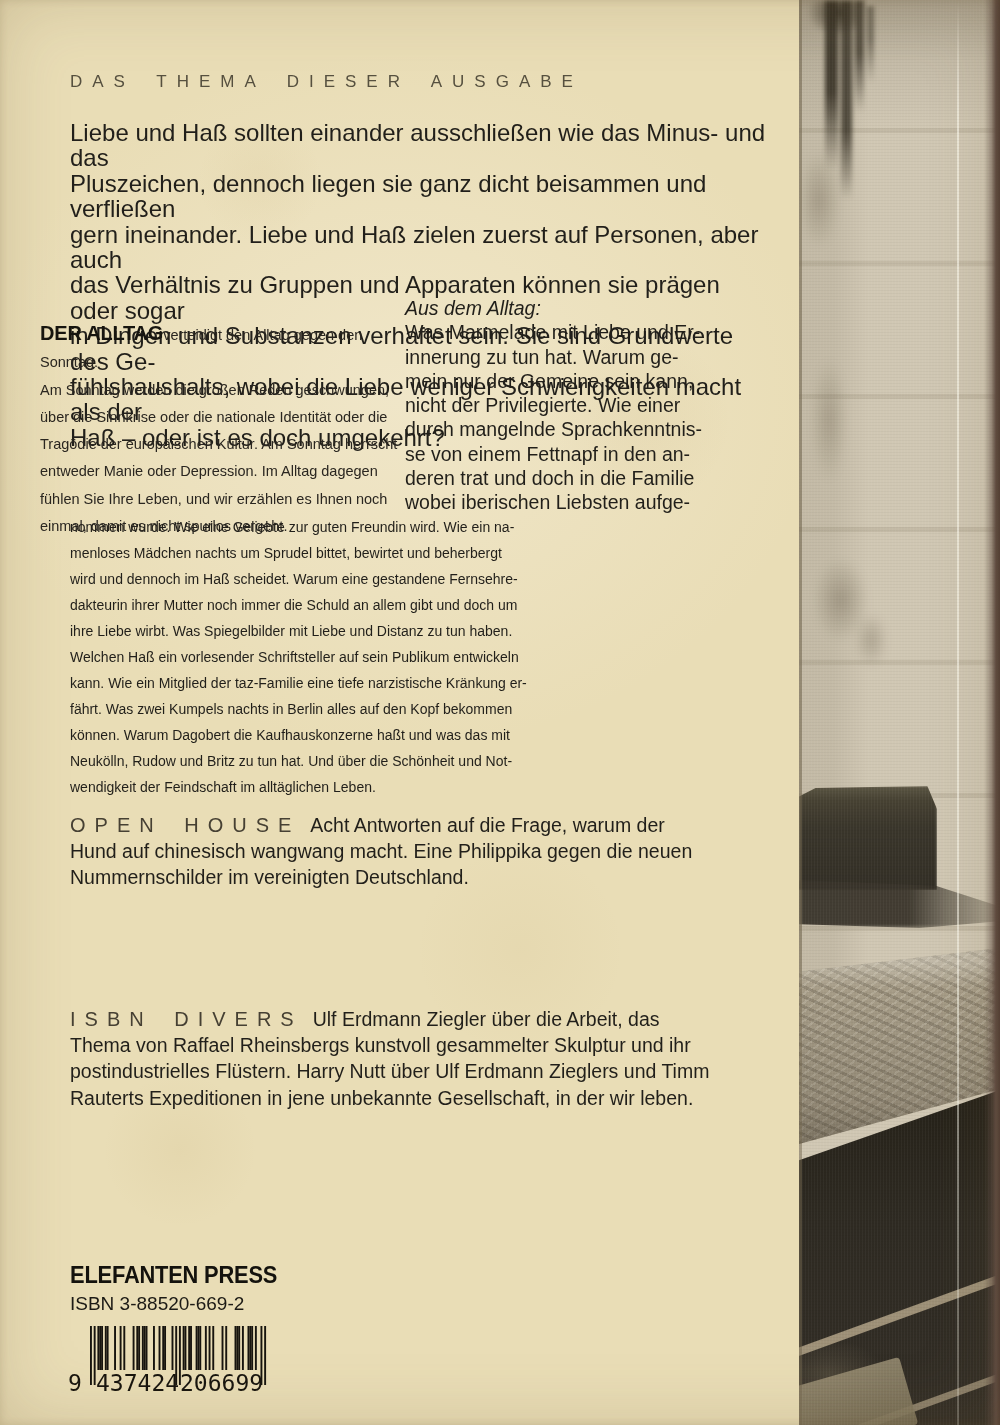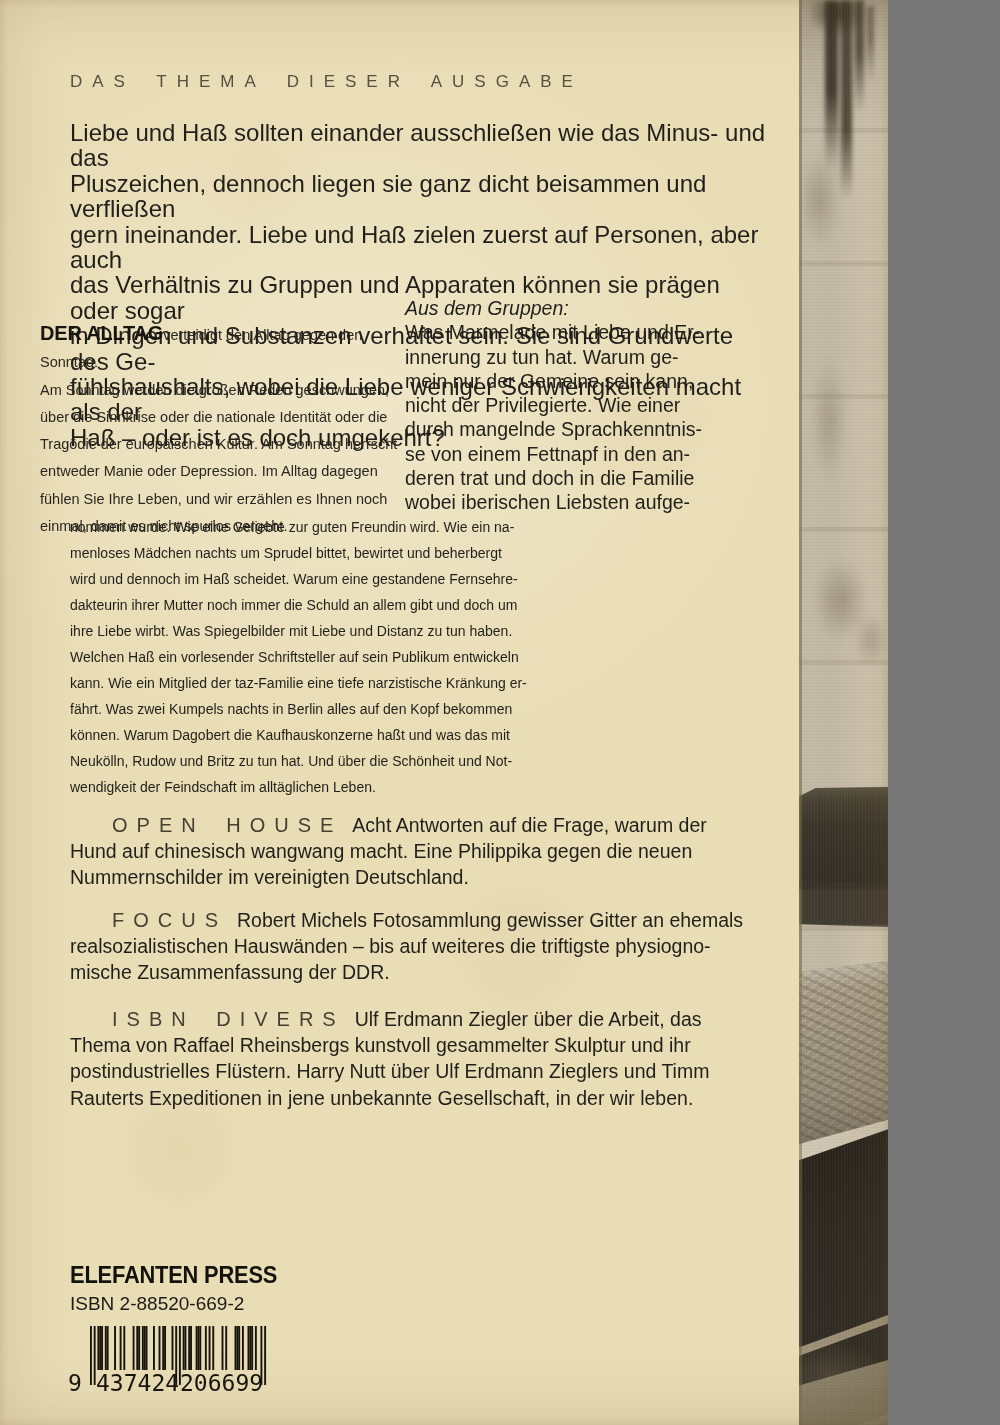--- a/index.html
+++ b/index.html
@@ -1,18 +1,18 @@
 <!DOCTYPE html>
 <html lang="de"><head>
 <meta charset="utf-8">
 <title>Buchrückseite</title>
 <style>
   html,body{margin:0;padding:0;background:#777;}
   #page{
-    position:relative; width:888px; height:1425px; overflow:hidden;
+    position:relative; width:1000px; height:1425px; overflow:hidden;
     font-family:"Liberation Sans","DejaVu Sans",sans-serif;
     color:#211f1a;
     background-image:
       radial-gradient(circle 90px  at 260px 180px,  rgba(168,138,70,.06), rgba(168,138,70,0) 70%),
       radial-gradient(circle 130px at 640px 420px,  rgba(168,138,70,.07), rgba(168,138,70,0) 70%),
       radial-gradient(circle 110px at 180px 1150px, rgba(168,138,70,.07), rgba(168,138,70,0) 70%),
       radial-gradient(circle 150px at 520px 950px,  rgba(168,138,70,.05), rgba(168,138,70,0) 70%),
       radial-gradient(ellipse 600px 500px at 40% 28%, #f0e6c8 0%, rgba(240,230,200,0) 70%),
       linear-gradient(#e9ddb6,#e9ddb6);
   }
@@ -32,21 +32,21 @@
     font-size:19.5px; line-height:24.3px;}
   .aus{font-style:italic;}
   .col-text{white-space:pre-line;}
   .contfull{position:absolute; left:70px; top:514px; width:710px;
     font-size:14px; line-height:26px; white-space:pre-line;}
   .section{position:absolute; left:70px; width:710px;
     font-size:19.5px; line-height:26.2px;}
   .s-open {top:812px;}
   .s-focus{top:907px;}
   .s-faits{top:1006px;}
-  .spaced{letter-spacing:9px; word-spacing:7px; margin-right:10px; color:#464033; font-size:20px;margin-left:42px;}
+  .spaced{letter-spacing:9px; word-spacing:7px; margin-right:10px; color:#464033; font-size:20px;}
   .stext{white-space:pre-line;}
 
   .pubname{position:absolute; left:70px; top:1262px; font-size:23px; font-weight:700;
     letter-spacing:-.2px; color:#14120d; transform:scaleX(.95); transform-origin:left top; white-space:nowrap;}
   .isbn{position:absolute; left:70px; top:1293px; font-size:19px; color:#1c1a15;}
 
   
   .barcode{position:absolute; left:70px; top:1326px; width:200px; height:74px;}
   .barcode svg{position:absolute; left:20px; top:0;}
   .bc{position:absolute; top:44px; font-family:"DejaVu Sans Mono","Liberation Mono",monospace;
@@ -131,21 +131,21 @@
 
   <div class="note"><b>DER ALLTAG</b><span class="note-text">verteidigt den Alltag gegen den Sonntag.
 Am Sonntag werden die großen Reden geschwungen,
 über die Sinnkrise oder die nationale Identität oder die
 Tragödie der europäischen Kultur. Am Sonntag herrscht
 entweder Manie oder Depression. Im Alltag dagegen
 fühlen Sie Ihre Leben, und wir erzählen es Ihnen noch
 einmal, damit es nicht spurlos vergeht.</span></div>
 
   <div class="col">
-    <div class="aus">Aus dem Gruppen:</div>
+    <div class="aus">Aus dem Alltag:</div>
     <div class="col-text">Was Marmelade mit Liebe und Er-
 innerung zu tun hat. Warum ge-
 mein nur der Gemeine sein kann,
 nicht der Privilegierte. Wie einer
 durch mangelnde Sprachkenntnis-
 se von einem Fettnapf in den an-
 deren trat und doch in die Familie
 wobei iberischen Liebsten aufge-</div>
   </div>
 
@@ -158,31 +158,28 @@
 kann. Wie ein Mitglied der taz-Familie eine tiefe narzistische Kränkung er-
 fährt. Was zwei Kumpels nachts in Berlin alles auf den Kopf bekommen
 können. Warum Dagobert die Kaufhauskonzerne haßt und was das mit
 Neukölln, Rudow und Britz zu tun hat. Und über die Schönheit und Not-
 wendigkeit der Feindschaft im alltäglichen Leben.</div>
 
   <div class="section s-open"><span class="spaced">OPEN HOUSE</span><span class="stext">Acht Antworten auf die Frage, warum der
 Hund auf chinesisch wangwang macht. Eine Philippika gegen die neuen
 Nummernschilder im vereinigten Deutschland.</span></div>
 
-  <div class="section s-focus"><span class="spaced">FOCUS</span><span class="stext">Robert Michels Fotosammlung gewisser Gitter an ehemals
-realsozialistischen Hauswänden – bis auf weiteres die triftigste physiogno-
-mische Zusammenfassung der DDR.</span></div>
 
   <div class="section s-faits"><span class="spaced">ISBN DIVERS</span><span class="stext">Ulf Erdmann Ziegler über die Arbeit, das
 Thema von Raffael Rheinsbergs kunstvoll gesammelter Skulptur und ihr
 postindustrielles Flüstern. Harry Nutt über Ulf Erdmann Zieglers und Timm
 Rauterts Expeditionen in jene unbekannte Gesellschaft, in der wir leben.</span></div>
 
   <div class="pubname">ELEFANTEN PRESS</div>
-  <div class="isbn">ISBN 2-88520-669-2</div>
+  <div class="isbn">ISBN 3-88520-669-2</div>
 
   <div class="barcode">
     <svg id="barcode-svg" width="178" height="60" fill="#17140e" xmlns="http://www.w3.org/2000/svg">
         <rect x="0.00" y="0" width="1.90" height="59"></rect>
         <rect x="3.71" y="0" width="1.90" height="59"></rect>
         <rect x="7.41" y="0" width="1.90" height="44"></rect>
         <rect x="9.27" y="0" width="1.90" height="44"></rect>
         <rect x="11.12" y="0" width="1.90" height="44"></rect>
         <rect x="14.82" y="0" width="1.90" height="44"></rect>
         <rect x="16.68" y="0" width="1.90" height="44"></rect>

